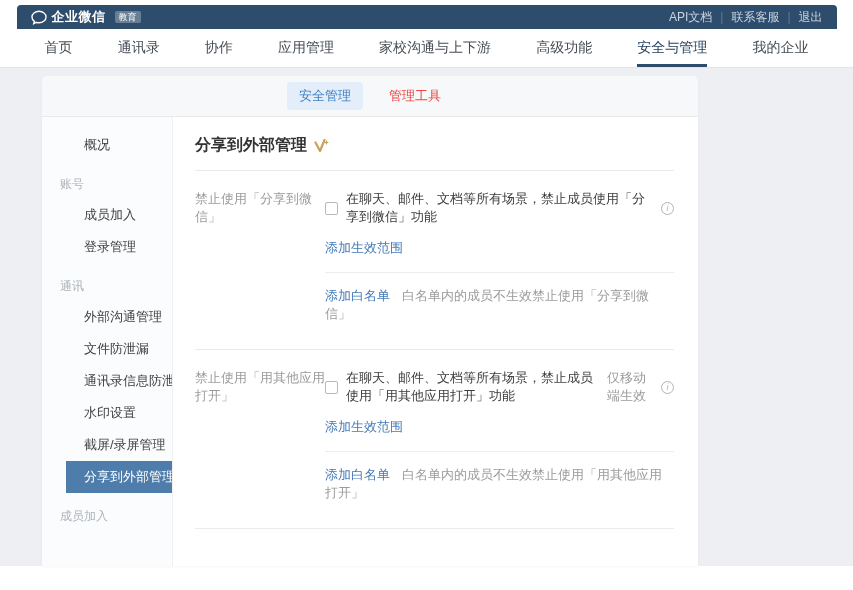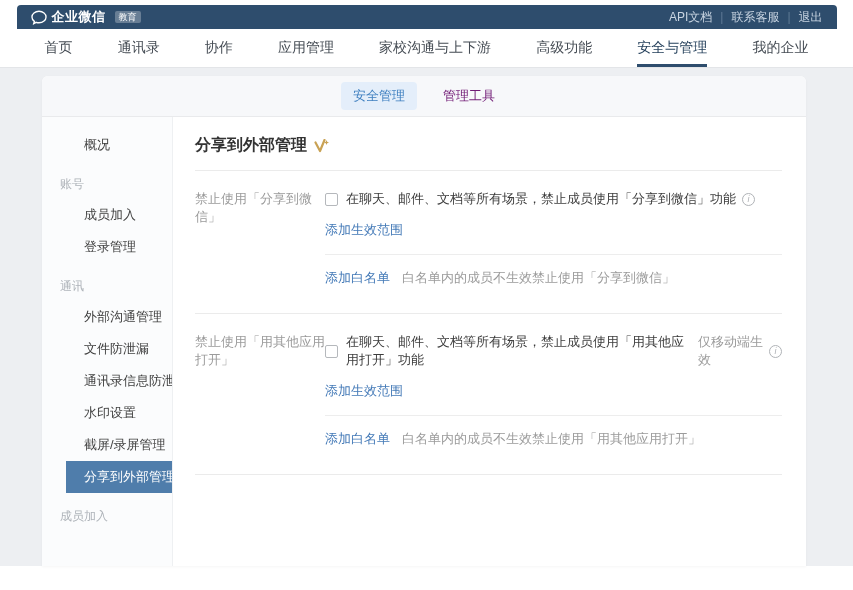--- a/index.html
+++ b/index.html
@@ -32,31 +32,31 @@
   }
   .nav-item {
     font-size:14px; color:#454c54; display:flex; align-items:center;
     border-bottom:3px solid transparent; padding-top:3px; cursor:pointer;
   }
   .nav-item.active { color:#1f3b57; border-bottom-color:#2e4d6d; }
   .nav-divider { width:853px; border-bottom:1px solid #e3e5e8; }
   
   .body-bg { width:853px; height:498px; background:#edeff2; }
   .card {
-    width:764px; margin-left:42px; position:relative; top:8px;
+    width:656px; margin-left:42px; position:relative; top:8px;
     height:490px; background:#fff; border-radius:6px 6px 0 0;
     box-shadow:0 1px 3px rgba(0,0,0,.04);
     display:flex; flex-direction:column;
   }
   .card-tabs {
     height:41px; background:#f7f8fa; border-bottom:1px solid #e9eaec;
     border-radius:6px 6px 0 0;
     display:flex; align-items:center; justify-content:center; gap:14px;
   }
-  .tab { font-size:13px; padding:5px 12px; border-radius:4px; color:#701a75; cursor:pointer; }
+  .tab { font-size:13px; padding:5px 12px; border-radius:4px; color:#ef4444; cursor:pointer; }
   .tab.active { background:#e4eefa; color:#4080c0; }
   .card-body { flex:1; display:flex; min-height:0; }
   
   .sidebar {
     width:131px; background:#fbfcfd; border-right:1px solid #eef0f2;
     padding-top:12px; overflow:hidden;
   }
   .side-header { font-size:12px; color:#adb2b8; padding:6px 10px 6px 18px; margin-top:9px; }
   .side-item { font-size:13px; color:#3f3f3f; padding:7px 10px 7px 18px; cursor:pointer; white-space:nowrap;margin-left:24px; }
   .side-item.selected { background:#4f7dab; color:#fff; }

